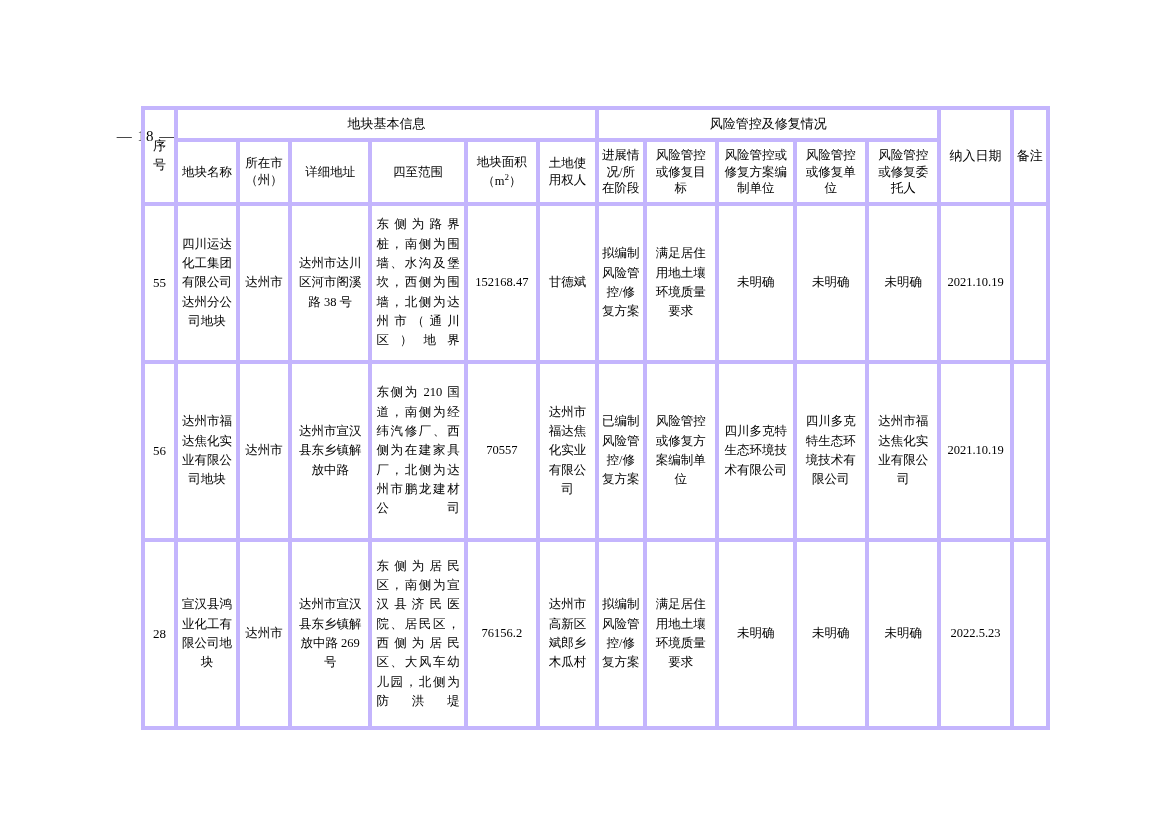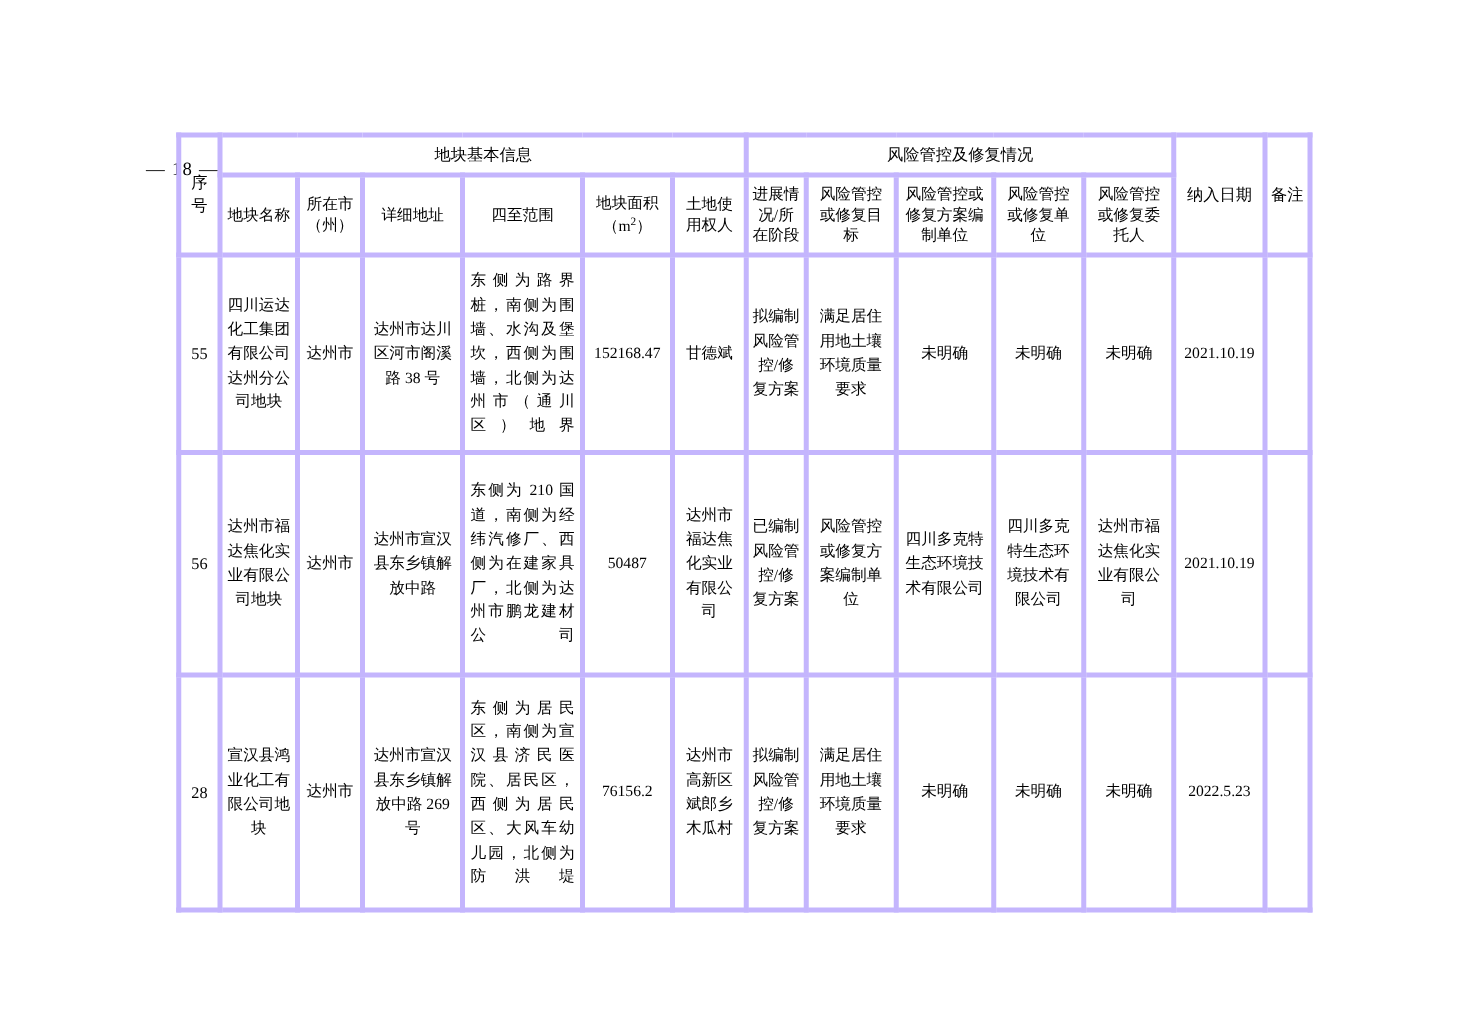--- a/index.html
+++ b/index.html
@@ -165,21 +165,21 @@
           <td class="cell"></td>
         </tr>
         <tr class="r56">
           <td class="idx">56</td>
           <td class="cell">达州市福达焦化实业有限公司地块</td>
           <td class="cell">达州市</td>
           <td class="cell">达州市宣汉县东乡镇解放中路</td>
           <td class="cell">
               <span class="just">东侧为 210 国道，南侧为经纬汽修厂、西侧为在建家具厂，北侧为达州市鹏龙建材公司</span>
             </td>
-          <td class="cell">50487</td>
+          <td class="cell">70557</td>
           <td class="cell">达州市福达焦化实业有限公司</td>
           <td class="cell">已编制风险管控/修复方案</td>
           <td class="cell">风险管控或修复方案编制单位</td>
           <td class="cell">四川多克特生态环境技术有限公司</td>
           <td class="cell">四川多克特生态环境技术有限公司</td>
           <td class="cell">达州市福达焦化实业有限公司</td>
           <td class="cell nowrapcell">2021.10.19</td>
           <td class="cell"></td>
         </tr>
         <tr class="r57">

